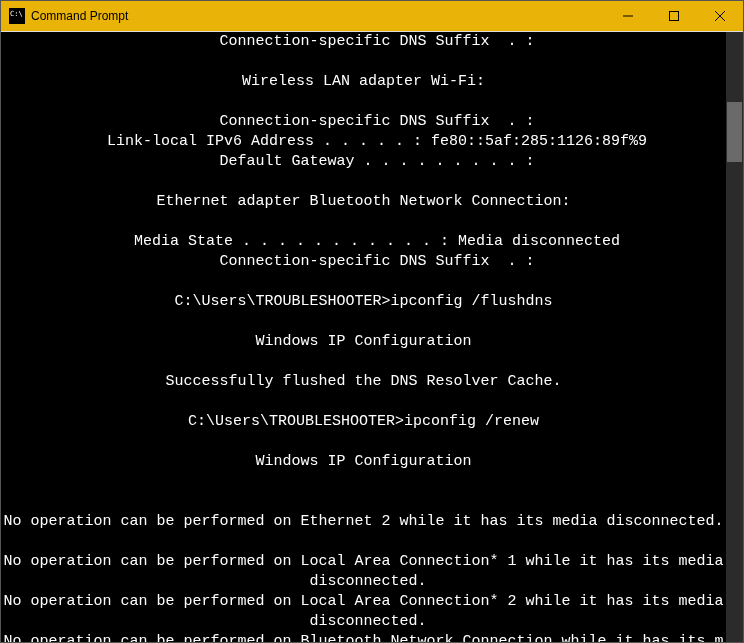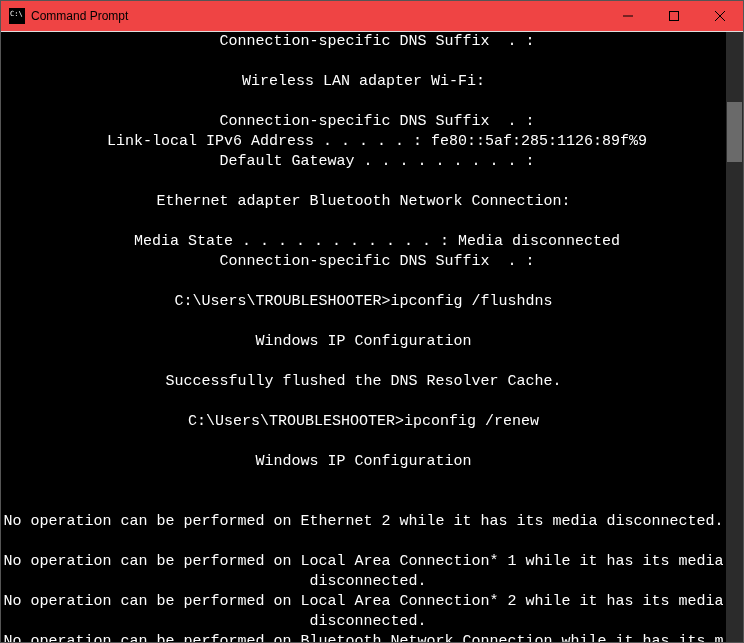--- a/index.html
+++ b/index.html
@@ -10,21 +10,21 @@
     body {
       width: 744px;
       height: 643px;
       background: #ffffff;
       font-family: "Segoe UI", Tahoma, sans-serif;
       overflow: hidden;
       border: 1px solid #555;
     }
     .titlebar {
       height: 31px;
-      background: #ef4444;
+      background: #eab308;
       display: flex;
       align-items: center;
       border-bottom: 1px solid #ddd;
       user-select: none;
     }
     .title-icon {
       width: 16px;
       height: 16px;
       margin-left: 8px;
       margin-right: 6px;

